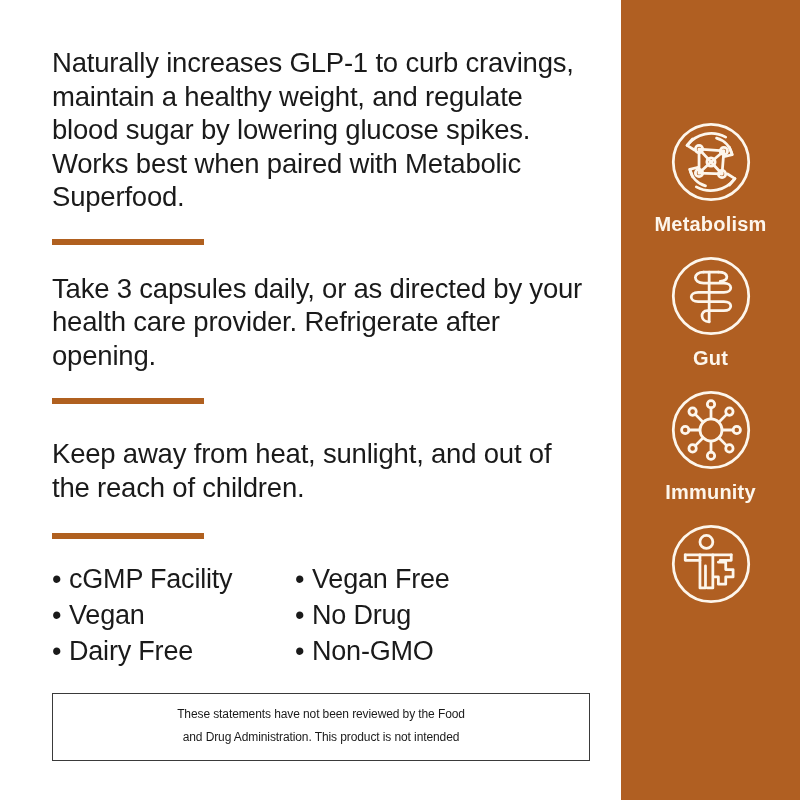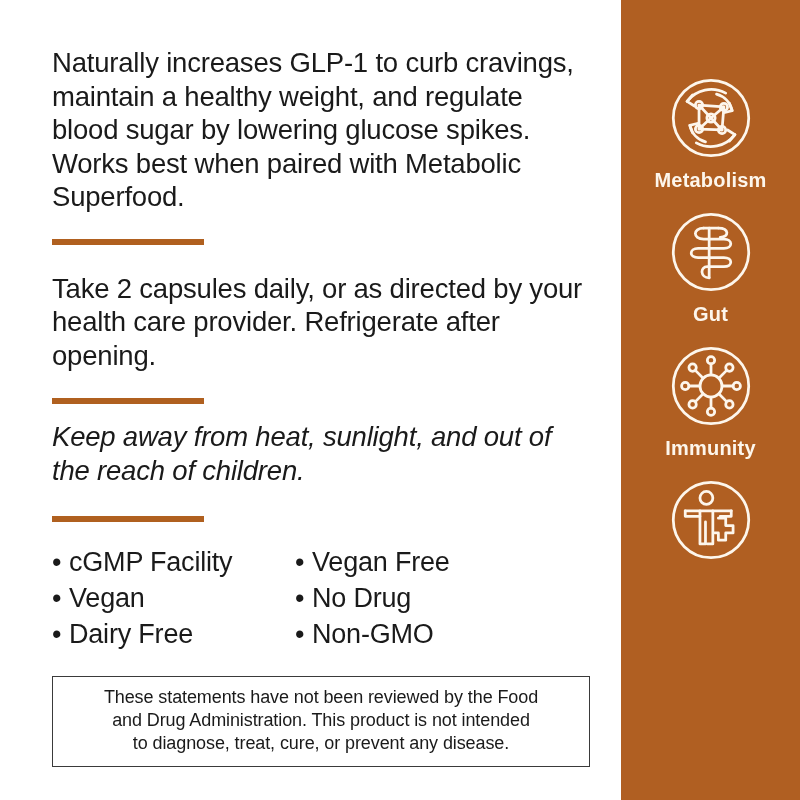--- a/index.html
+++ b/index.html
@@ -48,21 +48,21 @@
     height: 6px;
     background: #b0601f;
     margin: 0;
     border: 0;
   }
 
   #paragraph-block-1 { margin-top: 2px; }
   #divider-1 { margin-top: 25px; }
   #paragraph-block-2 { margin-top: 27px; }
   #divider-2 { margin-top: 26px; }
-  #paragraph-block-3 { margin-top: 16px; font-style: italic; }
+  #paragraph-block-3 { margin-top: 33px; }
   #divider-3 { margin-top: 29px; }
 
   
   #feature-list {
     margin-top: 22px;
     display: flex;
     flex-direction: row;
     width: 100%;
   }
   .feature-column {
@@ -92,38 +92,38 @@
   
   #disclaimer-box {
     margin-top: 24px;
     width: 538px;
     box-sizing: border-box;
     border: 1.5px solid #3a3a3a;
     padding: 9px 10px 11px 10px;
     text-align: center;
   }
   .disclaimer-line {
-    font-size: 18px;
+    font-size: 12px;
     line-height: 23px;
     color: #1a1a1a;
     letter-spacing: -0.1px;
   }
 
   
   #sidebar {
     position: absolute;
     left: 621px;
     top: 0;
     width: 179px;
     height: 800px;
     background: #b05f22;
     display: flex;
     flex-direction: column;
     align-items: center;
-    padding-top: 72px;
+    padding-top: 116px;
     box-sizing: border-box;
   }
 
   .benefit-item {
     display: flex;
     flex-direction: column;
     align-items: center;
     margin-bottom: 14px;
   }
   .benefit-icon-circle {
@@ -146,21 +146,21 @@
 <body>
 
 <div id="panel">
 
   <div id="left-column">
 
     <p id="paragraph-block-1" class="body-paragraph">Naturally increases GLP-1 to curb cravings, maintain a healthy weight, and regulate blood sugar by lowering glucose spikes. Works best when paired with Metabolic Superfood.</p>
 
     <hr id="divider-1" class="divider-rule">
 
-    <p id="paragraph-block-2" class="body-paragraph">Take 2 capsules daily, or as directed by your health care provider. Refrigerate after opening.</p>
+    <p id="paragraph-block-2" class="body-paragraph">Take 3 capsules daily, or as directed by your health care provider. Refrigerate after opening.</p>
 
     <hr id="divider-2" class="divider-rule">
 
     <p id="paragraph-block-3" class="body-paragraph">Keep away from heat, sunlight, and out of the reach of children.</p>
 
     <hr id="divider-3" class="divider-rule">
 
     <div id="feature-list">
 
       <div id="feature-column-left" class="feature-column">
@@ -191,21 +191,20 @@
           <span class="feature-bullet">•</span>
           <span>Non-GMO</span>
         </div>
       </div>
 
     </div>
 
     <div id="disclaimer-box">
       <div class="disclaimer-line">These statements have not been reviewed by the Food</div>
       <div class="disclaimer-line">and Drug Administration. This product is not intended</div>
-      <div class="disclaimer-line">to diagnose, treat, cure, or prevent any disease.</div>
     </div>
 
   </div>
 
   <div id="sidebar">
 
     <div class="benefit-item">
       <svg class="benefit-icon-circle" viewBox="0 0 100 100">
         <g fill="none" stroke="#fdf6ec" stroke-width="3" stroke-linecap="round" stroke-linejoin="round">
           <circle cx="50" cy="50" r="41"></circle>

